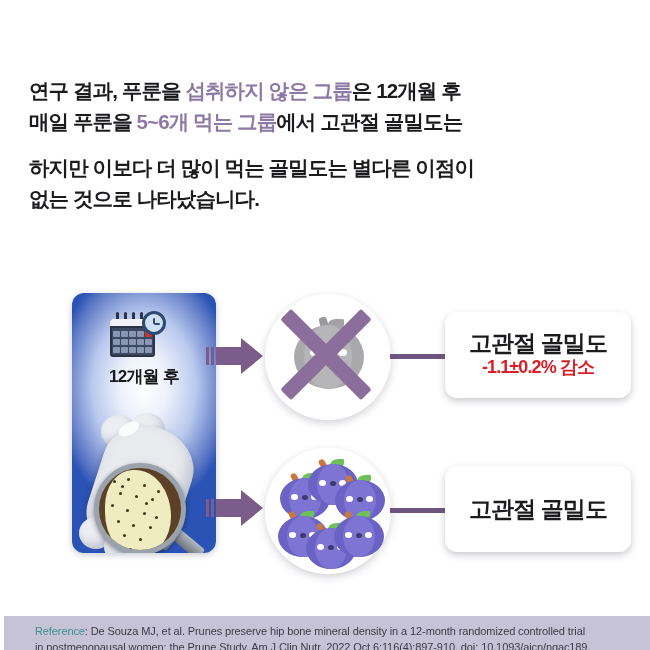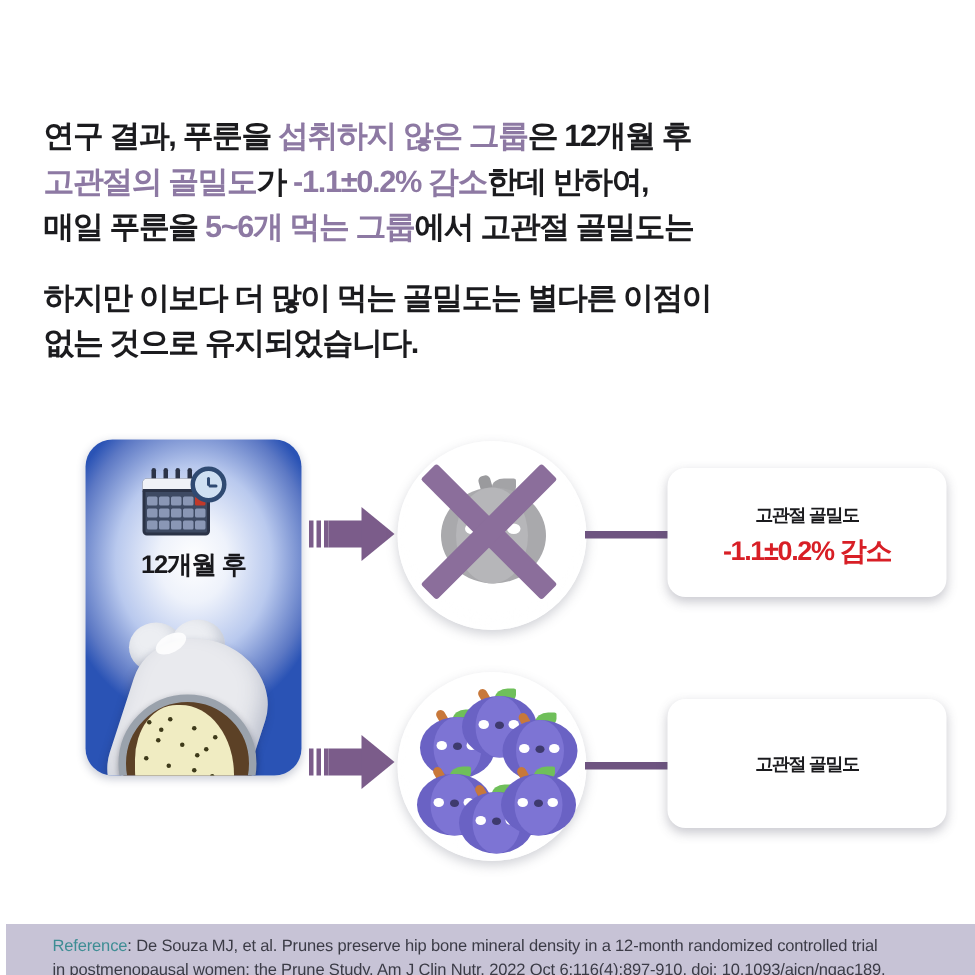--- a/index.html
+++ b/index.html
@@ -73,22 +73,22 @@
     font-size:20.5px; font-weight:bold; color:#1b1b1e;
     line-height:30.5px; letter-spacing:-0.9px;
   }
   .body-text .hl { color:#8d79a3; }
   .para2 { margin-top:16px; }
 
   
   .illus { position:absolute; left:0; top:288px; width:650px; height:300px; }
 
   .panel-left {
-    position:absolute; left:57px; top:5px; width:144px; height:224px;
-    border-radius:18px;
+    position:absolute; left:72px; top:5px; width:144px; height:260px;
+    border-radius:12px;
     background:radial-gradient(ellipse 62% 48% at 50% 36%, #ffffff 0%, #eef2fb 26%, #b9c9ee 58%, #5c78c4 88%, #2a53b5 100%);
     box-shadow:0 2px 6px rgba(40,50,90,0.25);
     overflow:hidden;
   }
 
   
   .cal { position:absolute; left:38px; top:18px; width:56px; height:48px; }
   .cal-body {
     position:absolute; left:0; top:8px; width:45px; height:38px;
     background:#3e4a63; border:2.5px solid #2b3347; border-radius:3px;
@@ -237,21 +237,21 @@
   
   .card {
     position:absolute; left:445px; width:186px; height:86px;
     background:#ffffff; border-radius:12px;
     box-shadow:0 3px 7px rgba(80,80,100,0.30);
     display:flex; flex-direction:column; align-items:center; justify-content:center;
   }
   .card1 { top:24px; }
   .card2 { top:178px; }
   .card .l1 {
-    font-size:12px; font-weight:bold; color:#1b1b1e; letter-spacing:-0.9px; line-height:24px;
+    font-size:23px; font-weight:bold; color:#1b1b1e; letter-spacing:-0.9px; line-height:24px;
   }
   .card .l2 {
     font-size:18px; font-weight:bold; letter-spacing:-0.9px; line-height:25px;
   }
   .card1 .l2 { color:#d81f26; }
   .card2 .l2 { color:#7e5e92; }
 
   
   .illus-bg {
     position:absolute; left:0; top:0; width:650px; height:300px;
@@ -279,30 +279,27 @@
 <body>
 
 <div id="slide">
 
 
   <div class="body-text">
     <div>
       <span>연구 결과, 푸룬을 </span><span class="hl">섭취하지 않은 그룹</span><span>은 12개월 후</span>
     </div>
     <div>
-      <span class="hl">고관절의 골밀도</span><span>가 </span><span class="hl">-1.1±0.2% 감소</span><span>한데 반하여,</span>
-    </div>
-    <div>
       <span>매일 푸룬을 </span><span class="hl">5~6개 먹는 그룹</span><span>에서 고관절 골밀도는</span>
     </div>
     <div class="para2">
       <span>하지만 이보다 더 많이 먹는 골밀도는 별다른 이점이</span>
     </div>
     <div>
-      <span>없는 것으로 유지되었습니다.</span>
+      <span>없는 것으로 나타났습니다.</span>
     </div>
   </div>
 
   <div class="illus">
     <div class="illus-bg"></div>
 
     <div class="panel-left">
 
       <div class="cal">
         <span class="cal-ring" style="left:6px"></span>

